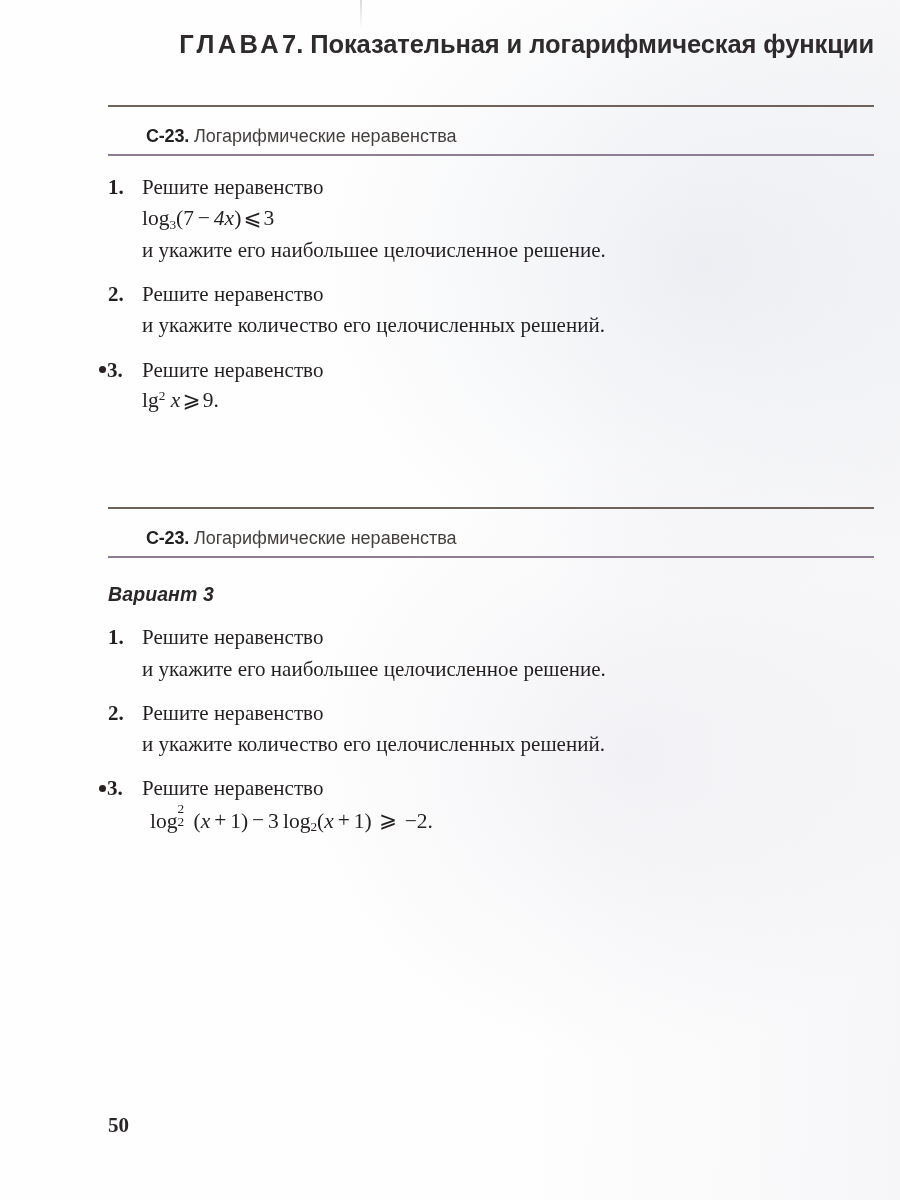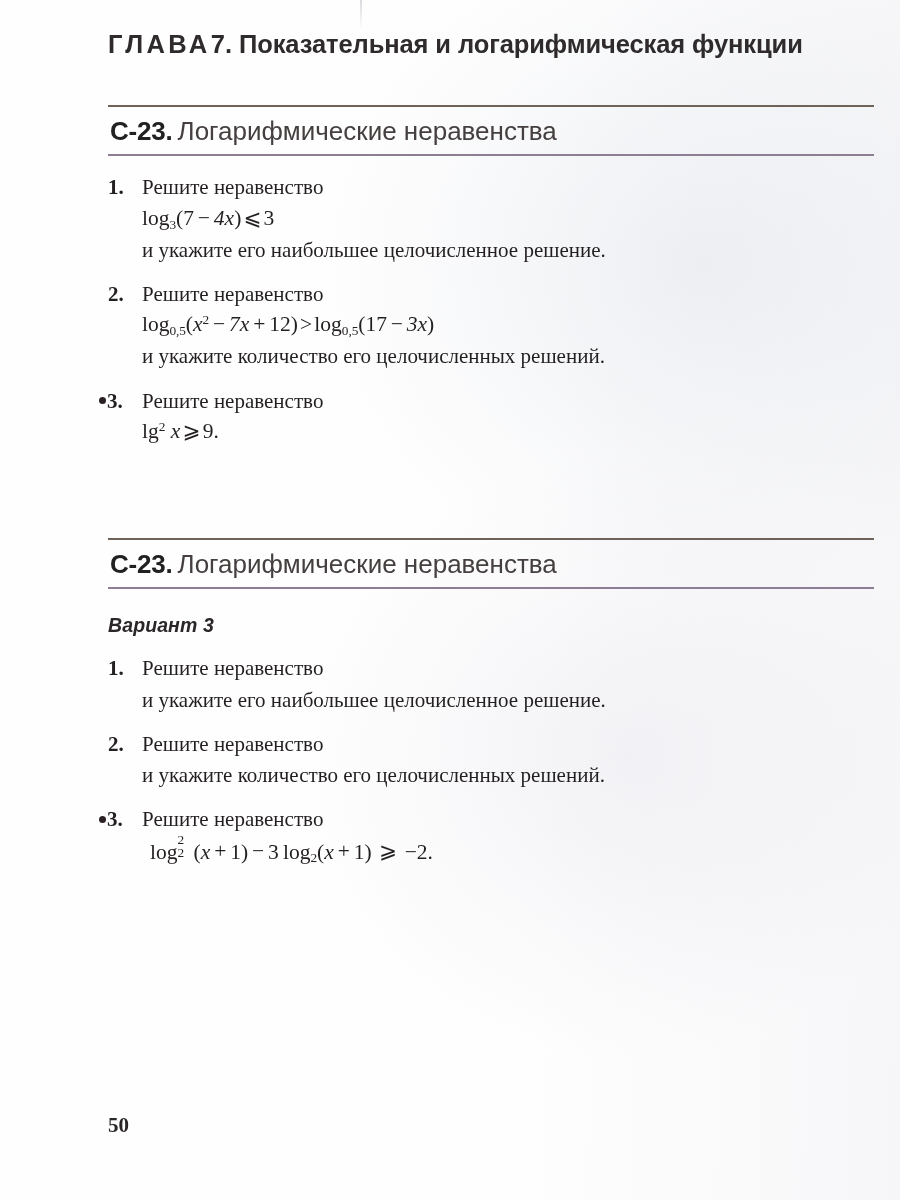--- a/index.html
+++ b/index.html
@@ -47,20 +47,21 @@
 
   
   .chapter-title {
     font-family: "Liberation Sans", "DejaVu Sans", sans-serif;
     font-weight: bold;
     font-size: 25.5px;
     letter-spacing: -0.1px;
     color: #2f2b2c;
     margin-top: 30px;
     white-space: nowrap;
+    text-align: right;
   }
   .chapter-title .chap-word {
     letter-spacing: 3.4px;
   }
   .chapter-title .chap-num {
     letter-spacing: 0px;
     margin-right: 7px;
   }
 
   
@@ -72,24 +73,25 @@
     background: #6f6258;
     width: 100%;
   }
   .rule-bottom {
     height: 2.1px;
     background: #8d7e94;
     width: 100%;
   }
   .section-head {
     font-family: "Liberation Sans", "DejaVu Sans", sans-serif;
-    font-size: 26px;
+    font-size: 18px;
     color: #3a3637;
-    padding: 9px 0 7px 2px;
-    white-space: nowrap;
+    padding: 19px 0 7px 2px;
+    white-space: nowrap;
+    margin-left: 36px;
   }
   .section-head .code {
     font-weight: bold;
     color: #232021;
     letter-spacing: -0.2px;
   }
   .section-head .title {
     font-weight: normal;
     margin-left: 5px;
     color: #45403f;
@@ -227,21 +229,20 @@
       <div class="problem">
         <span class="prob-num">1.</span>
         <span class="prob-lead">Решите неравенство</span>
         <span class="prob-formula"><span class="fn">log</span><sub class="m">3</sub>(7<span class="op">−</span><span class="mi">4x</span>)<span class="rel">⩽</span>3</span>
         <span class="prob-tail">и укажите его наибольшее целочисленное решение.</span>
       </div>
 
       <div class="problem">
         <span class="prob-num">2.</span>
         <span class="prob-lead">Решите неравенство</span>
-        <span class="prob-formula"><span class="fn">log</span><sub class="m">0,5</sub>(<span class="mi">x</span><sup class="m">2</sup><span class="op">−</span><span class="mi">7x</span><span class="op">+</span>12)<span class="rel">&gt;</span><span class="fn">log</span><sub class="m">0,5</sub>(17<span class="op">−</span><span class="mi">3x</span>)</span>
         <span class="prob-tail">и укажите количество его целочисленных решений.</span>
       </div>
 
       <div class="problem">
         <span class="prob-num has-bullet"><span class="bullet-dot"></span><span>3.</span></span>
         <span class="prob-lead">Решите неравенство</span>
         <span class="prob-formula"><span class="fn">lg</span><sup class="m">2</sup>&nbsp;<span class="mi">x</span><span class="rel">⩾</span>9.</span>
       </div>
 
     </div>

